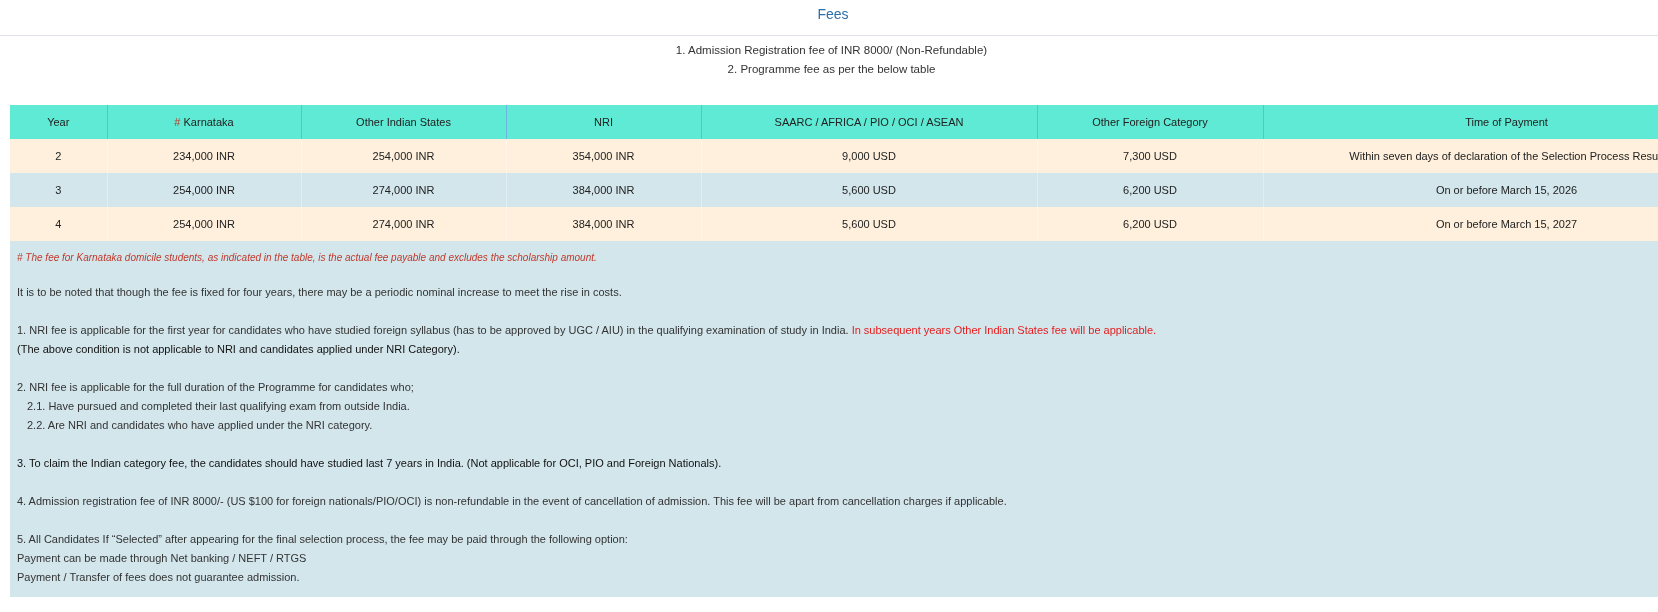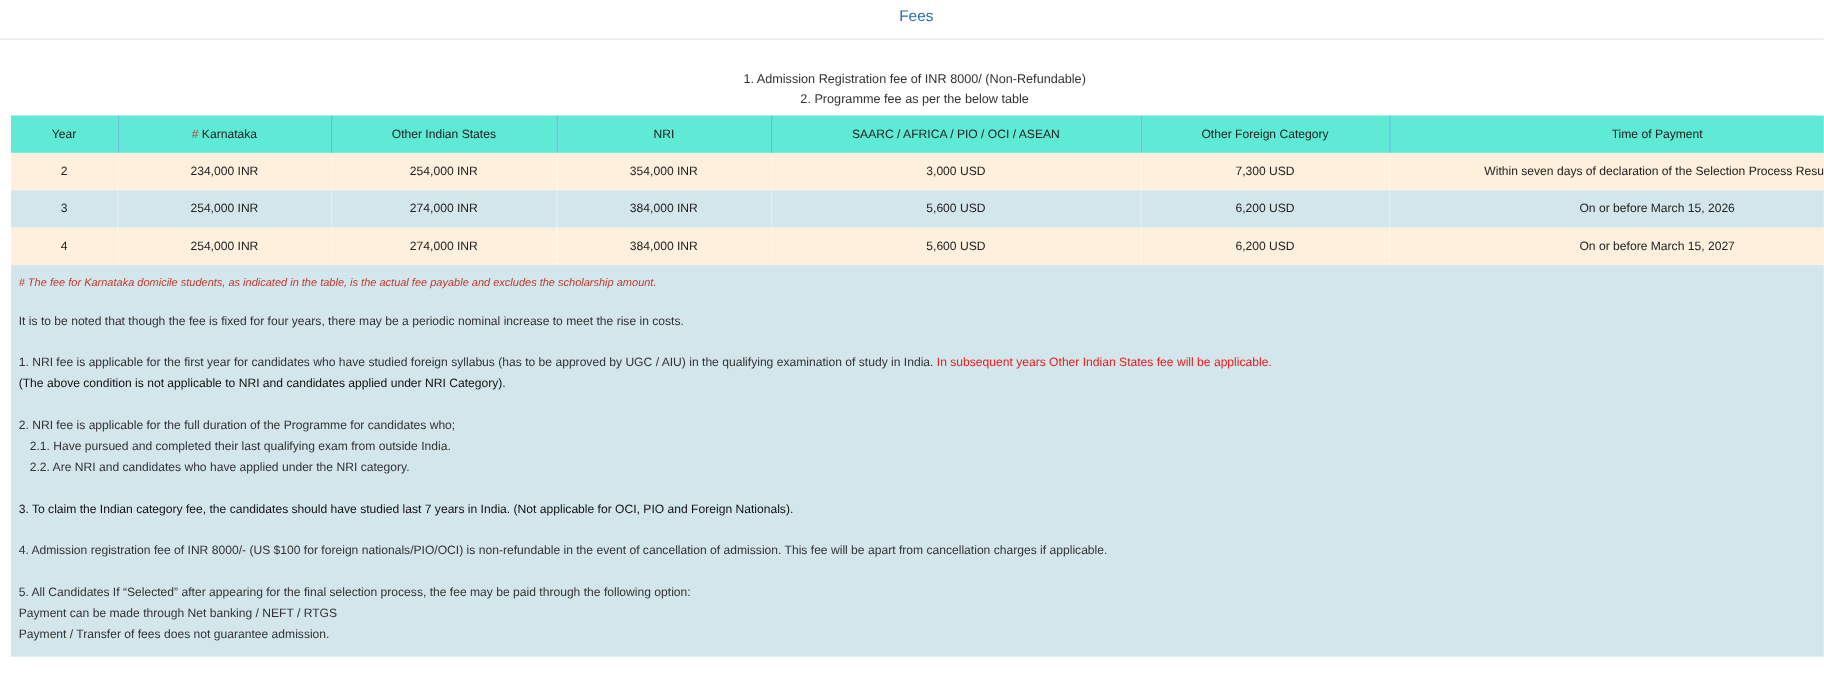--- a/index.html
+++ b/index.html
@@ -25,21 +25,21 @@
     line-height: 18px;
     margin: 0;
     font-weight: normal;
     text-align: center;
   }
   .intro {
     text-align: center;
     font-size: 11.5px;
     line-height: 19px;
     color: #333;
-    margin-top: 27px;
+    margin-top: 5px;
     padding-left: 5px;
   }
   .table-wrap {
     position: absolute;
     left: 10px;
     top: 105px;
     width: 1740px;
   }
   table.fees {
     border-collapse: collapse;
@@ -121,21 +121,21 @@
           <th>Other Foreign Category</th>
           <th>Time of Payment</th>
         </tr>
       </thead>
       <tbody>
         <tr class="odd">
           <td>2</td>
           <td>234,000 INR</td>
           <td>254,000 INR</td>
           <td>354,000 INR</td>
-          <td>3,000 USD</td>
+          <td>9,000 USD</td>
           <td>7,300 USD</td>
           <td>Within seven days of declaration of the Selection Process Result</td>
         </tr>
         <tr class="even">
           <td>3</td>
           <td>254,000 INR</td>
           <td>274,000 INR</td>
           <td>384,000 INR</td>
           <td>5,600 USD</td>
           <td>6,200 USD</td>

